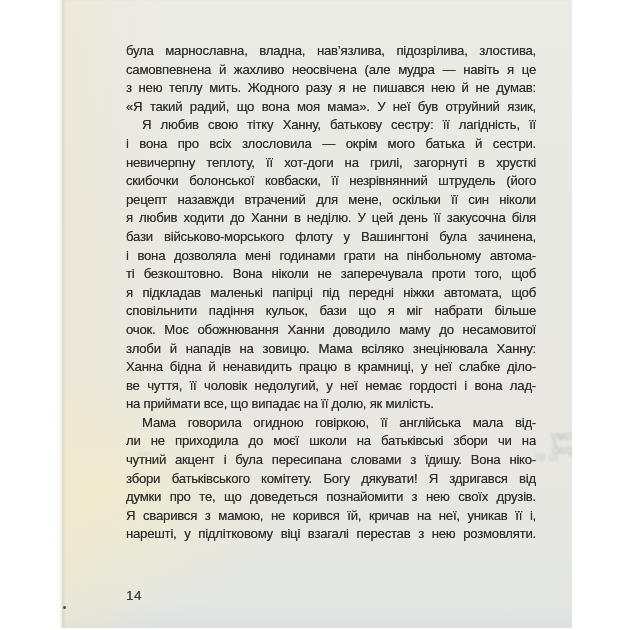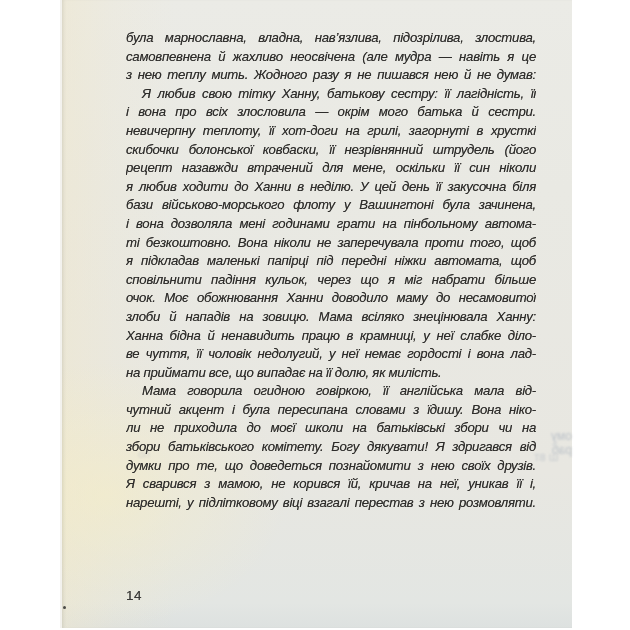--- a/index.html
+++ b/index.html
@@ -11,21 +11,21 @@
   
   .page{
     position:absolute;left:60px;top:0;width:512px;height:628px;
     background:
       radial-gradient(ellipse 260px 190px at 45px 495px, rgba(246,238,196,.55), rgba(246,238,196,0) 70%),
       linear-gradient(90deg, rgba(240,231,203,.50) 0px, rgba(240,231,203,.18) 55px, rgba(240,231,203,0) 115px),
       linear-gradient(180deg, #ebebe6 0%, #e9e9e3 30%, #e8e7e1 75%, #e3e6e3 96%, #dde1e0 100%);
     box-shadow: inset 2px 0 0 #f3f2ee, inset 5px 0 4px -3px rgba(150,150,138,.45);
   }
   .text-block{
-    position:absolute;left:66px;top:29px;width:410px;font-style:italic;
+    position:absolute;left:66px;top:42px;width:410px;
   }
   .line{
     font-size:13.2px;
     line-height:18.6px;
     letter-spacing:-0.25px;
     color:#2e2d2b;
     text-align:justify;
     text-align-last:justify;
     text-justify:inter-word;
     white-space:nowrap;
@@ -53,39 +53,40 @@
 </style>
 </head>
 <body>
 
 <div class="page">
 
   <div class="text-block">
       <div class="line">була марнославна, владна, нав’язлива, підозрілива, злостива,</div>
       <div class="line">самовпевнена й жахливо неосвічена (але мудра — навіть я це</div>
       <div class="line">з нею теплу мить. Жодного разу я не пишався нею й не думав:</div>
+      <div class="line">«Я такий радий, що вона моя мама». У неї був отруйний язик,</div>
       <div class="line indent">Я любив свою тітку Ханну, батькову сестру: її лагідність, її</div>
       <div class="line">і вона про всіх злословила — окрім мого батька й сестри.</div>
       <div class="line">невичерпну теплоту, її хот-доги на грилі, загорнуті в хрусткі</div>
       <div class="line">скибочки болонської ковбаски, її незрівнянний штрудель (його</div>
       <div class="line">рецепт назавжди втрачений для мене, оскільки її син ніколи</div>
       <div class="line">я любив ходити до Ханни в неділю. У цей день її закусочна біля</div>
       <div class="line">бази військово-морського флоту у Вашингтоні була зачинена,</div>
       <div class="line">і вона дозволяла мені годинами грати на пінбольному автома-</div>
       <div class="line">ті безкоштовно. Вона ніколи не заперечувала проти того, щоб</div>
       <div class="line">я підкладав маленькі папірці під передні ніжки автомата, щоб</div>
-      <div class="line">сповільнити падіння кульок, через що я міг набрати більше</div>
+      <div class="line">сповільнити падіння кульок, бази що я міг набрати більше</div>
       <div class="line">очок. Моє обожнювання Ханни доводило маму до несамовитої</div>
       <div class="line">злоби й нападів на зовицю. Мама всіляко знецінювала Ханну:</div>
       <div class="line">Ханна бідна й ненавидить працю в крамниці, у неї слабке діло-</div>
       <div class="line">ве чуття, її чоловік недолугий, у неї немає гордості і вона лад-</div>
       <div class="line loose">на приймати все, що випадає на її долю, як милість.</div>
       <div class="line indent">Мама говорила огидною говіркою, її англійська мала від-</div>
+      <div class="line">ли не приходила до моєї школи на батьківські збори чи на</div>
       <div class="line">чутний акцент і була пересипана словами з їдишу. Вона ніко-</div>
-      <div class="line">ли не приходила до моєї школи на батьківські збори чи на</div>
       <div class="line">збори батьківського комітету. Богу дякувати! Я здригався від</div>
       <div class="line">думки про те, що доведеться познайомити з нею своїх друзів.</div>
       <div class="line">Я сварився з мамою, не корився їй, кричав на неї, уникав її і,</div>
       <div class="line">нарешті, у підлітковому віці взагалі перестав з нею розмовляти.</div>
     </div>
 
   <div class="page-number">14</div>
 
   <span class="ghost" style="left:470px;top:429px;">ому раб</span>
   <span class="ghost ghost2" style="left:474px;top:450px;">ш вт</span>

